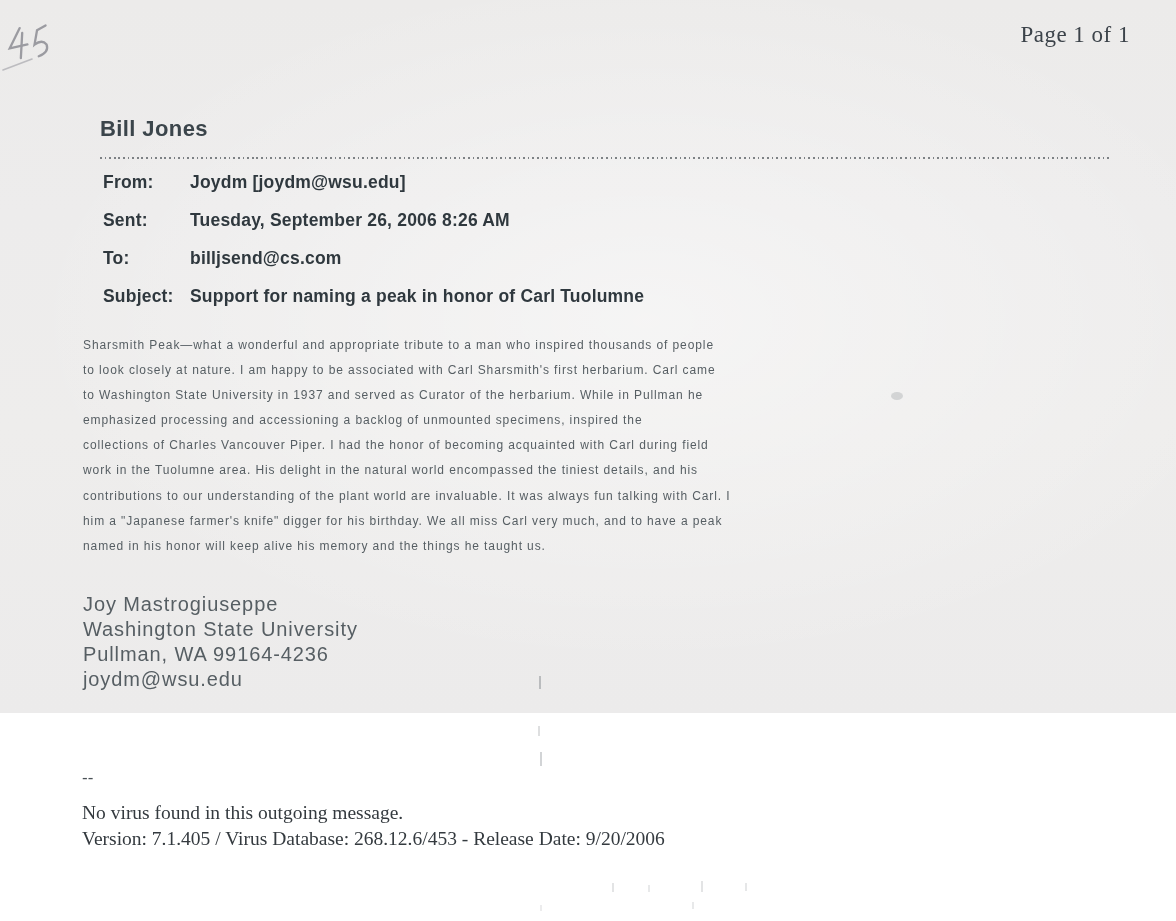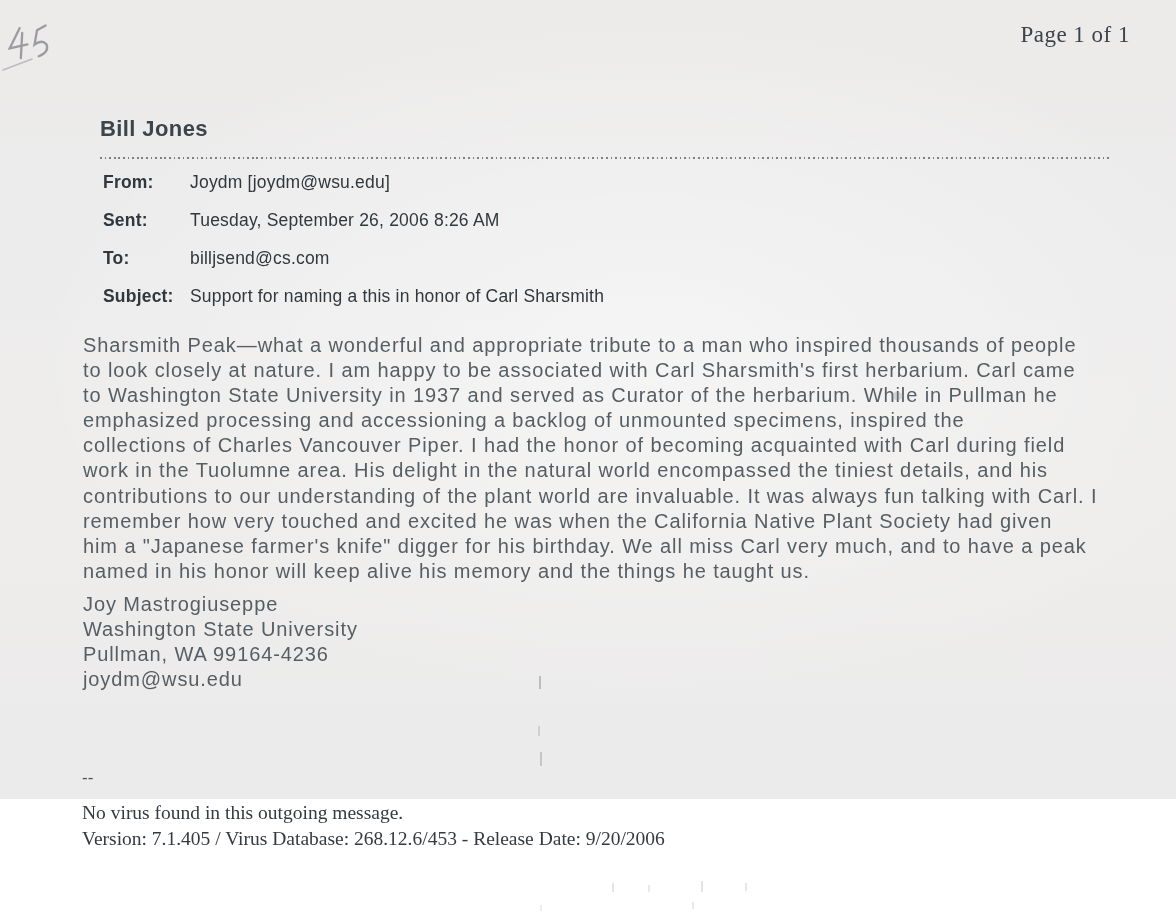--- a/index.html
+++ b/index.html
@@ -4,21 +4,21 @@
 <style>
   * { margin: 0; padding: 0; box-sizing: border-box; }
   html, body { width: 1176px; height: 921px; }
   body {
     font-family: "Liberation Sans", sans-serif;
     position: relative;
     overflow: hidden;
   }
   .page {
     position: absolute;
-    width: 1176px; height: 799px;
+    width: 1176px; height: 713px;
     background:
       radial-gradient(ellipse 900px 500px at 55% 45%, rgba(255,255,255,0.45), rgba(255,255,255,0) 70%),
       linear-gradient(180deg, #ecebea 0%, #edecec 30%, #eeedec 60%, #ecebeb 100%);
   }
 
   
   .handwriting { position: absolute; left: 2px; top: 18px; }
 
   
   .page-num {
@@ -40,27 +40,27 @@
     opacity: 0.85;
   }
 
   .fields {
     position: absolute; left: 103px; top: 172px;
     display: grid; grid-template-columns: 87px auto;
     row-gap: 17px; column-gap: 0;
     font-size: 17.5px; color: #2f383e;
   }
   .fields .flabel { font-weight: 700; letter-spacing: 0.2px; }
-  .fields .fvalue { font-weight: 400; letter-spacing: 0.2px; }
+  .fields .fvalue { font-weight: 700; letter-spacing: 0.2px; }
 
   
   .body-text {
     position: absolute; left: 83px; top: 333px;
     width: 1070px;
-    font-size: 20px; color: #565e63;
+    font-size: 12px; color: #565e63;
     letter-spacing: 0.9px; line-height: 25.1px;
     white-space: nowrap;
   }
   .signature {
     position: absolute; left: 83px; top: 592px;
     font-size: 20px; color: #565e63;
     letter-spacing: 0.9px; line-height: 25.1px;
     white-space: nowrap;
   }
 
@@ -99,32 +99,31 @@
   <div class="dotted-line"></div>
 
   <div class="fields">
     <div class="flabel">From:</div>
     <div class="fvalue">Joydm [joydm@wsu.edu]</div>
     <div class="flabel">Sent:</div>
     <div class="fvalue">Tuesday, September 26, 2006 8:26 AM</div>
     <div class="flabel">To:</div>
     <div class="fvalue">billjsend@cs.com</div>
     <div class="flabel">Subject:</div>
-    <div class="fvalue">Support for naming a this in honor of Carl Sharsmith</div>
+    <div class="fvalue">Support for naming a peak in honor of Carl Tuolumne</div>
   </div>
 
   <div class="body-text">
     <div>Sharsmith Peak—what a wonderful and appropriate tribute to a man who inspired thousands of people</div>
     <div>to look closely at nature. I am happy to be associated with Carl Sharsmith's first herbarium. Carl came</div>
     <div>to Washington State University in 1937 and served as Curator of the herbarium. While in Pullman he</div>
     <div>emphasized processing and accessioning a backlog of unmounted specimens, inspired the</div>
     <div>collections of Charles Vancouver Piper. I had the honor of becoming acquainted with Carl during field</div>
     <div>work in the Tuolumne area. His delight in the natural world encompassed the tiniest details, and his</div>
     <div>contributions to our understanding of the plant world are invaluable. It was always fun talking with Carl. I</div>
-    <div>remember how very touched and excited he was when the California Native Plant Society had given</div>
     <div>him a "Japanese farmer's knife" digger for his birthday. We all miss Carl very much, and to have a peak</div>
     <div>named in his honor will keep alive his memory and the things he taught us.</div>
   </div>
 
   <div class="signature">
     <div>Joy Mastrogiuseppe</div>
     <div>Washington State University</div>
     <div>Pullman, WA 99164-4236</div>
     <div>joydm@wsu.edu</div>
   </div>

